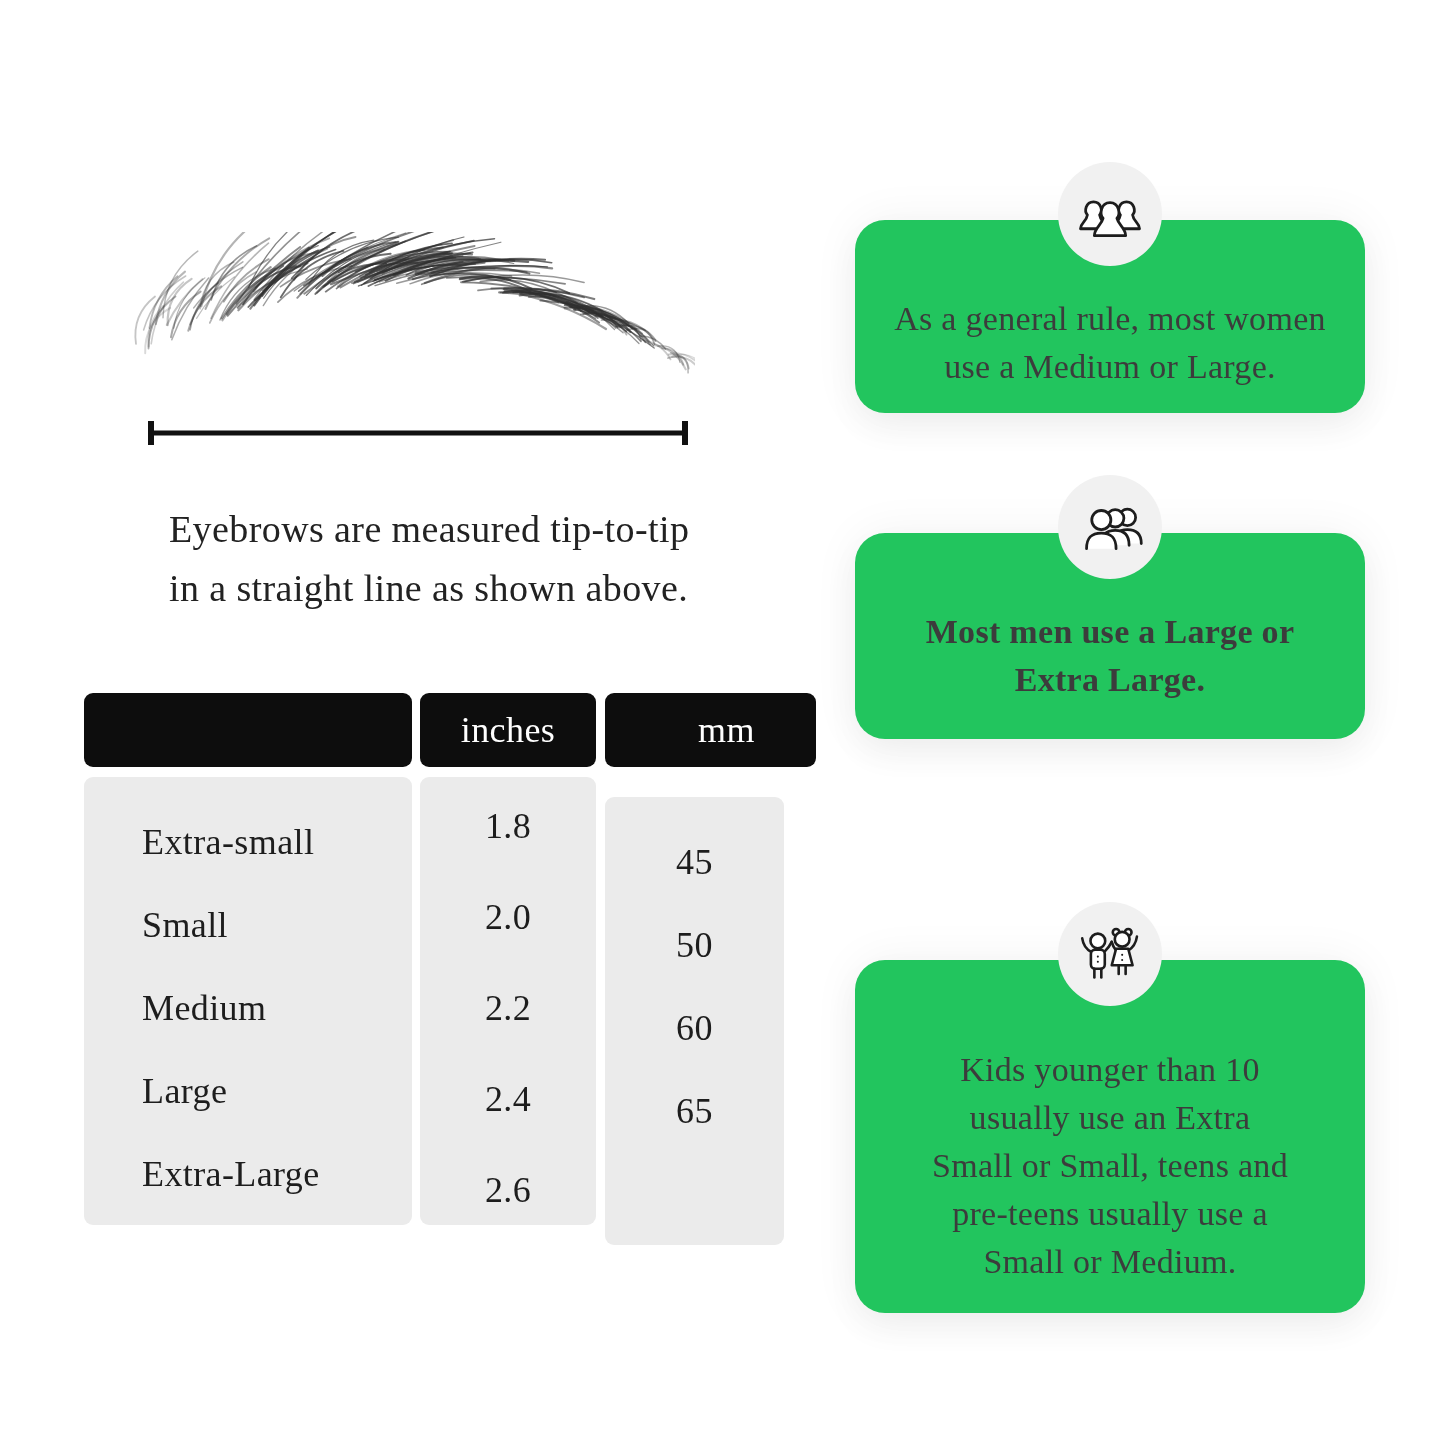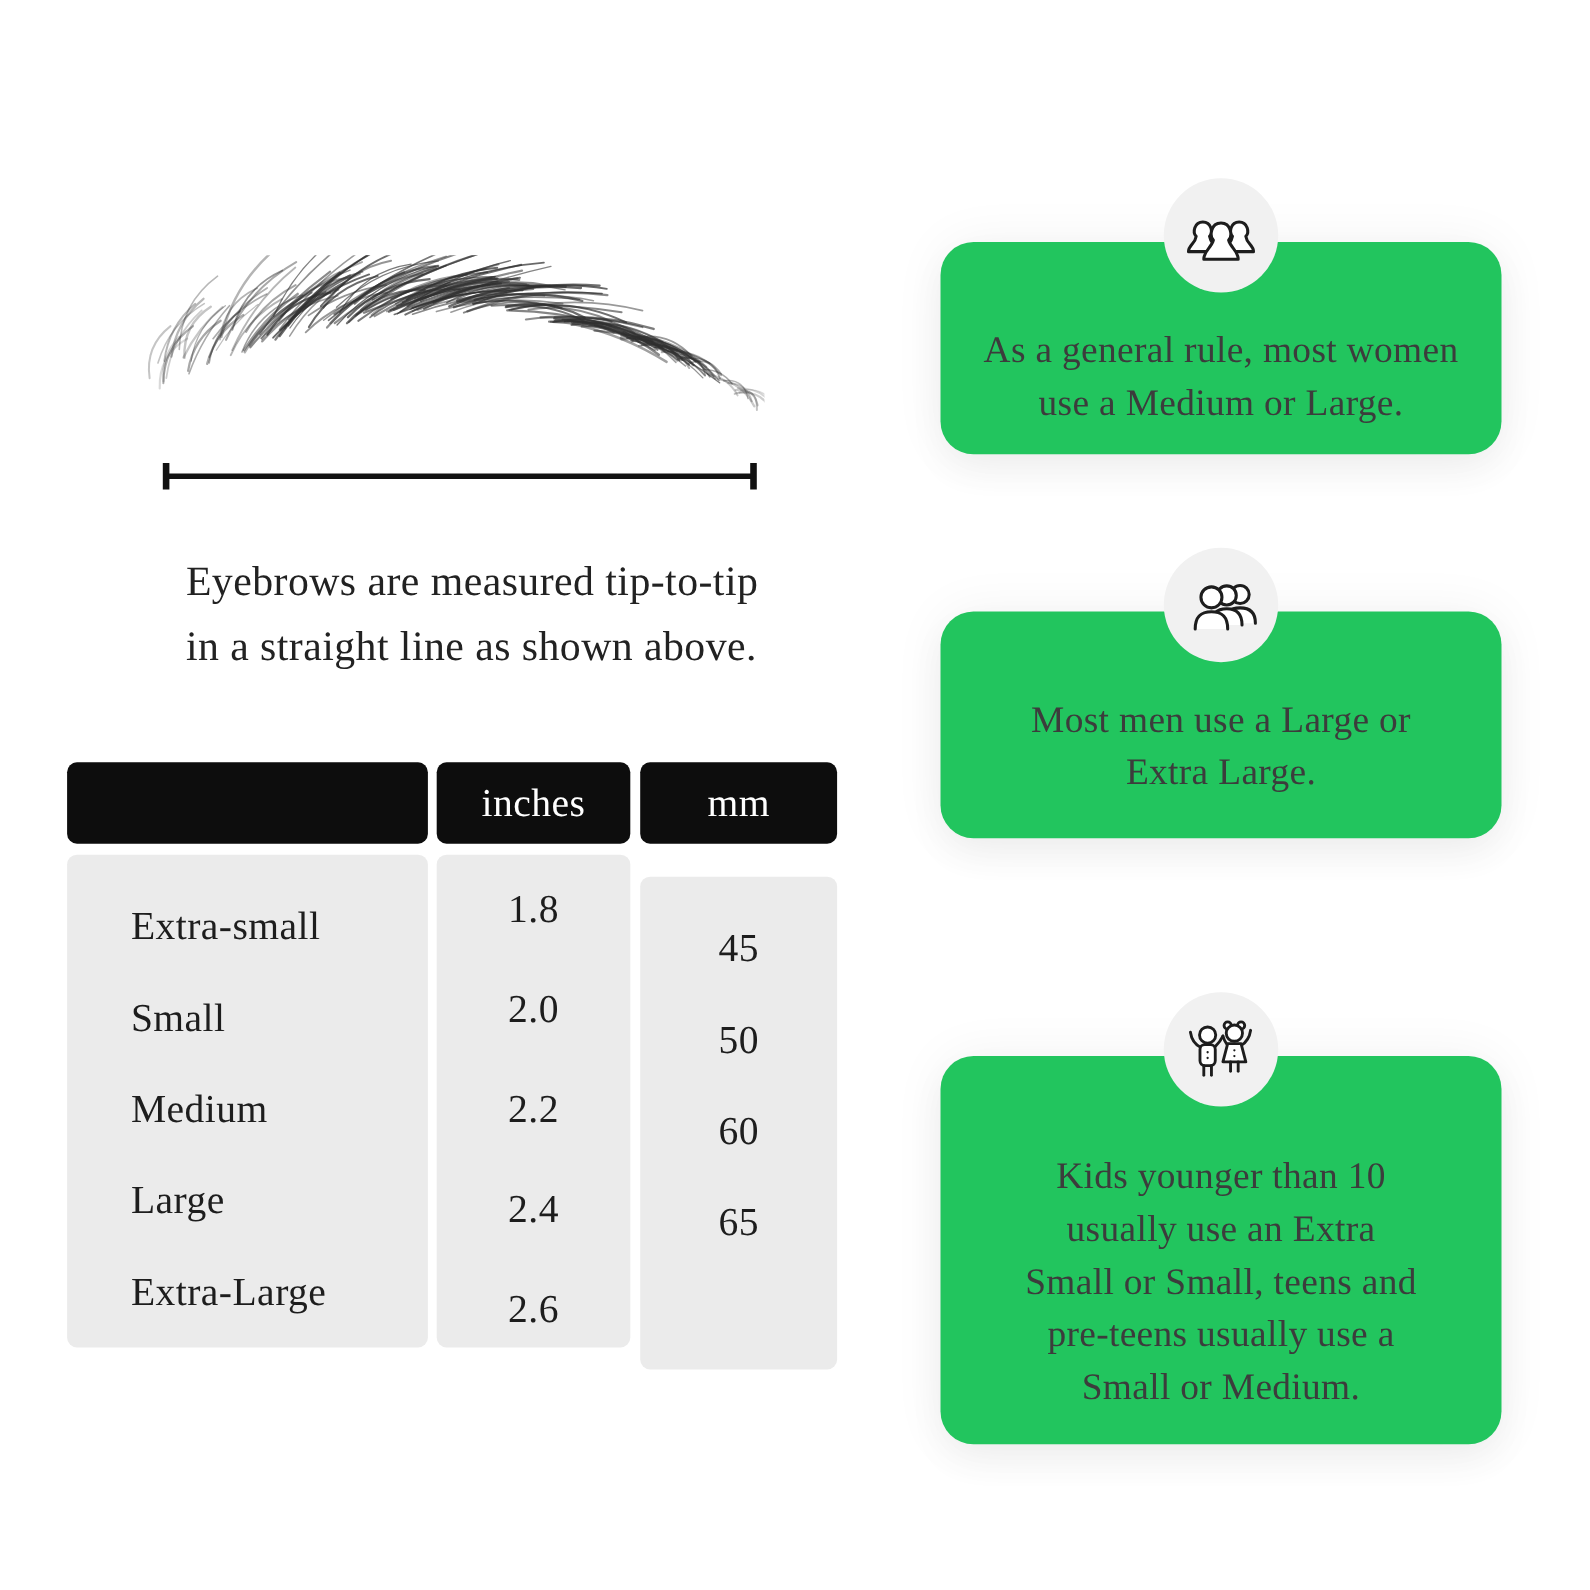--- a/index.html
+++ b/index.html
@@ -13,29 +13,29 @@
   }
   
   .brow-svg{position:absolute;left:115px;top:232px;width:580px;height:165px;}
   .measure-svg{position:absolute;left:145px;top:419px;width:546px;height:28px;}
   .caption{
     position:absolute;left:133px;top:500px;width:620px;
     font-size:38px;line-height:59px;letter-spacing:.4px;
     color:#222222;white-space:pre-line;margin-left:36px;
   }
   
-  .size-table{position:absolute;left:61px;top:693px;width:700px;height:420px;}
+  .size-table{position:absolute;left:84px;top:693px;width:700px;height:420px;}
   .thead-cell{
     position:absolute;top:0;height:74px;background:#0d0d0d;border-radius:9px;
     display:flex;align-items:center;justify-content:center;
     color:#ffffff;font-size:36px;letter-spacing:.4px;
   }
   .thc1{left:0;width:328px;}
   .thc2{left:336px;width:176px;}
-  .thc3{left:521px;width:179px;}
+  .thc3{left:521px;width:179px;padding-left:32px;}
   .tcol{
     position:absolute;top:84px;height:448px;background:#ebebeb;border-radius:9px;
     display:grid;grid-template-rows:repeat(5,1fr);
     padding:24px 0 10px 0;box-sizing:border-box;
   }
   .tcol-labels{left:0;width:328px;}
   .tcol-inches{left:336px;width:176px;gap:40px;}
   .tcol-mm{left:521px;width:179px;margin-top:20px;}
   .tcell{
     display:flex;align-items:center;justify-content:center;
@@ -43,21 +43,21 @@
   }
   .tcol-labels .tcell{justify-content:flex-start;padding-left:58px;}
   
   .card{
     position:absolute;left:855px;width:510px;background:#22c55e;border-radius:30px;
     box-shadow:0 0 48px rgba(0,0,0,.055), 0 16px 34px rgba(0,0,0,.045);
     display:flex;align-items:center;justify-content:center;
     box-sizing:border-box;
   }
   .card-1{top:220px;height:193px;padding-top:52px;}
-  .card-2{top:556px;height:206px;padding-top:40px;}
+  .card-2{top:533px;height:206px;padding-top:40px;font-weight:bold;}
   .card-3{top:960px;height:353px;padding-top:58px;}
   .card-text{
     font-size:34px;line-height:48px;color:#3c3c3c;letter-spacing:.3px;
     text-align:center;white-space:pre-line;
   }
   .icon-circle{
     position:absolute;left:50%;top:-58px;transform:translateX(-50%);
     width:104px;height:104px;border-radius:50%;background:#f1f1f1;
     display:flex;align-items:center;justify-content:center;
   }

